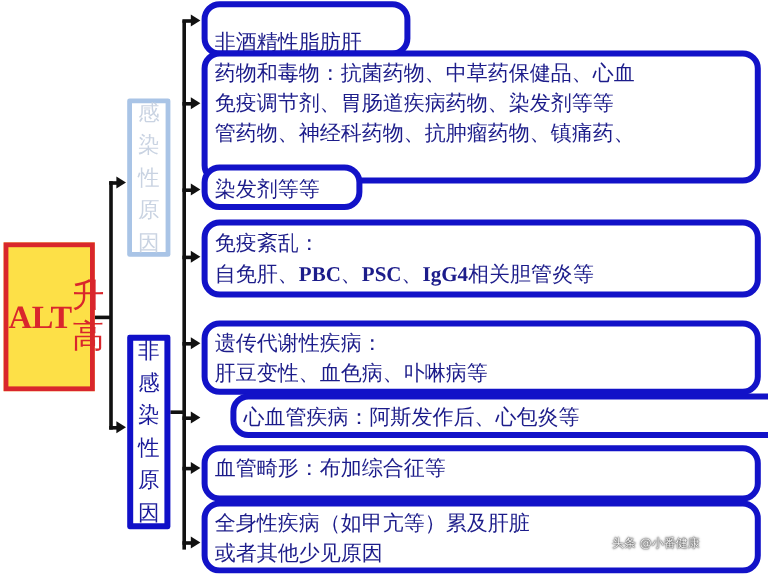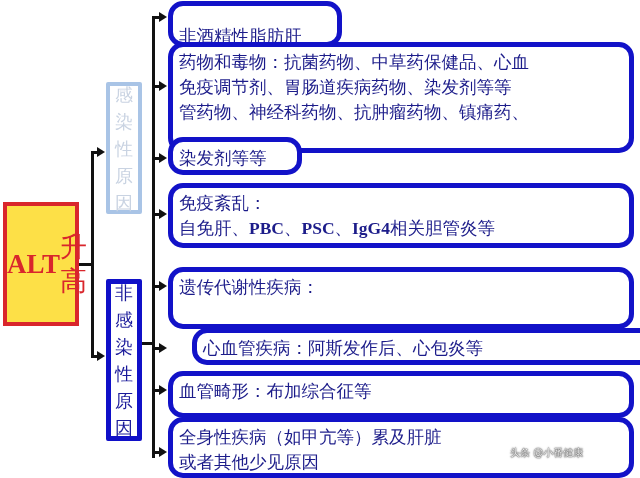--- a/index.html
+++ b/index.html
@@ -77,20 +77,21 @@
 </div>
 <div class="box" style="left:168px;top:137px;width:134px;height:38px;padding-top:4px;">
   <div>染发剂等等</div>
 </div>
 <div class="box" style="left:168px;top:183px;width:466px;height:65px;padding-top:3px;">
   <div>免疫紊乱：</div>
   <div><span>自免肝、</span><span class="b">PBC</span><span>、</span><span class="b">PSC</span><span>、</span><span class="b">IgG4</span><span>相关胆管炎等</span></div>
 </div>
 <div class="box" style="left:168px;top:255px;width:466px;height:62px;padding-top:3px;margin-top:12px;">
   <div>遗传代谢性疾病：</div>
+  <div>肝豆变性、血色病、卟啉病等</div>
 </div>
 <div class="box" style="left:168px;top:328px;width:466px;height:37px;padding-top:3px;margin-left:24px;">
   <div>心血管疾病：阿斯发作后、心包炎等</div>
 </div>
 <div class="box" style="left:168px;top:371px;width:466px;height:47px;padding-top:3px;">
   <div>血管畸形：布加综合征等</div>
 </div>
 <div class="box" style="left:168px;top:417px;width:466px;height:61px;padding-top:3px;">
   <div>全身性疾病（如甲亢等）累及肝脏</div>
   <div>或者其他少见原因</div>

